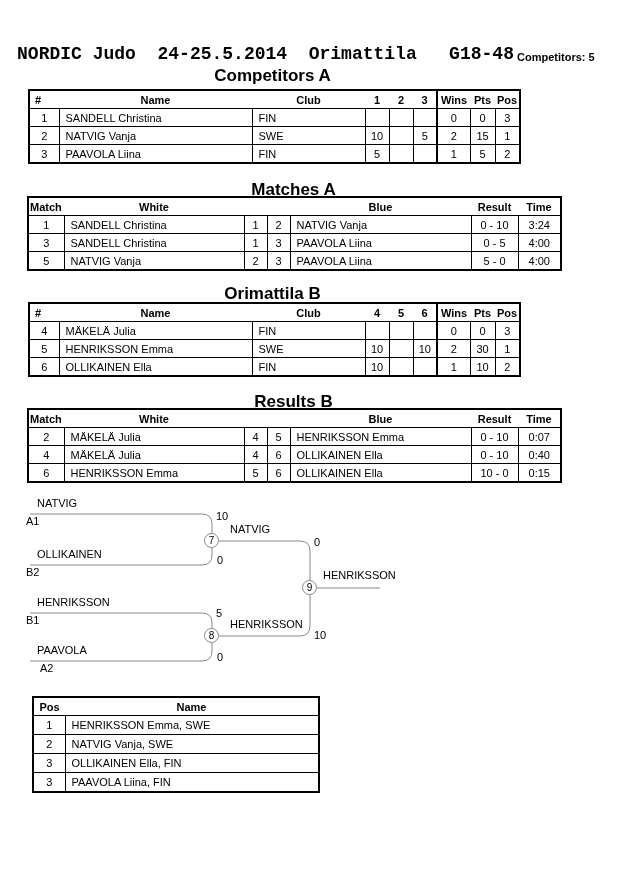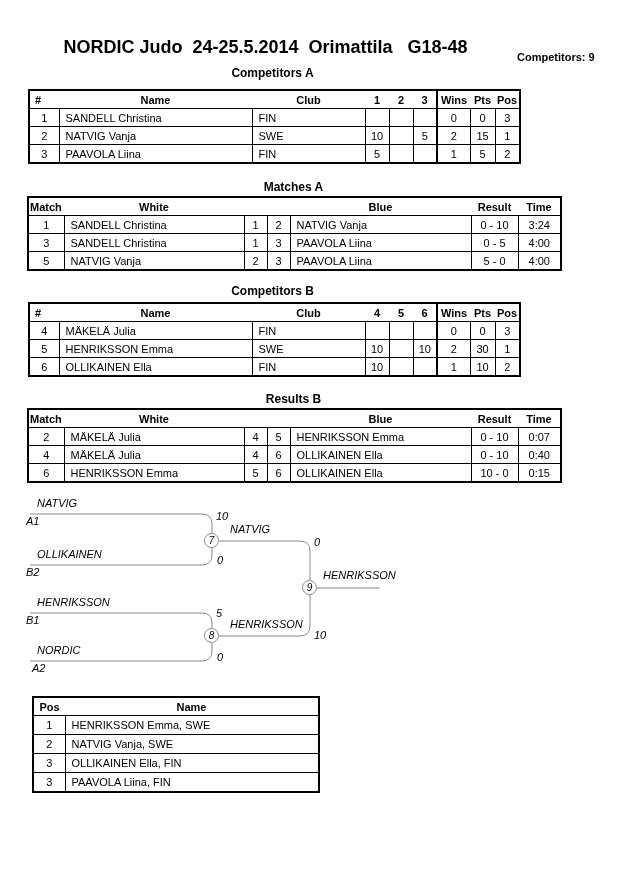--- a/index.html
+++ b/index.html
@@ -1,39 +1,39 @@
 <!DOCTYPE html>
 <html><head>
 <meta charset="utf-8">
 <style>
   html,body{margin:0;padding:0;background:#fff;}
   body{width:630px;height:891px;position:relative;font-family:"Liberation Sans",sans-serif;color:#000;}
   .abs{position:absolute;}
-  .page-title{left:0;top:37px;width:531px;text-align:center;font-size:18px;font-weight:bold;white-space:pre;}
+  .page-title{left:0;top:44px;width:531px;text-align:center;font-size:18px;font-weight:bold;white-space:pre;font-family:Liberation Mono, monospace;}
   .comp-count{left:517px;top:51px;font-size:11px;font-weight:bold;white-space:nowrap;}
-  .sec-h{position:absolute;font-size:12px;font-weight:bold;text-align:center;white-space:nowrap;}
+  .sec-h{position:absolute;font-size:17px;font-weight:bold;text-align:center;white-space:nowrap;}
   table.grid{position:absolute;border-collapse:collapse;table-layout:fixed;background:#fff;border:2px solid #000;}
   .grid th{font-size:11px;font-weight:bold;border:0;border-bottom:1px solid #000;height:17px;padding:0;white-space:nowrap;overflow:hidden;}
   .grid td{font-size:11px;border:1px solid #000;height:17px;padding:0;text-align:center;white-space:nowrap;overflow:hidden;}
   .grid tr.r19 td{height:18px;}
   .grid th.hl{text-align:left;padding-left:5px;}
   .grid td.l{text-align:left;padding-left:6px;}
   .tl{border-left:2px solid #000 !important;}
-  .bracket{position:absolute;left:0;top:495px;width:400px;height:200px;font-style:italic;}
+  .bracket{position:absolute;left:0;top:495px;width:400px;height:200px;}
   .bracket svg{position:absolute;left:0;top:0;}
   .blabel{position:absolute;font-size:11px;line-height:11px;white-space:nowrap;}
   .bseed{position:absolute;font-size:11px;line-height:11px;white-space:nowrap;}
   .bscore{position:absolute;font-size:11px;line-height:11px;white-space:nowrap;}
   .mcircle{position:absolute;width:15px;height:15px;box-sizing:border-box;border:1px solid #888;border-radius:50%;background:#fff;font-size:10px;line-height:13px;text-align:center;}
 </style>
 </head>
 <body>
 
 <div class="abs page-title">NORDIC Judo  24-25.5.2014  Orimattila   G18-48</div>
-<div class="abs comp-count">Competitors: 9</div>
+<div class="abs comp-count">Competitors: 5</div>
 
 <div class="sec-h" style="left:28px;top:66px;width:489px;">Competitors A</div>
 <table class="grid" style="left:28px;top:89px;">
   <colgroup>
       <col style="width:30px">
       <col style="width:193px">
       <col style="width:113px">
       <col style="width:24px">
       <col style="width:24px">
       <col style="width:24px">
@@ -136,21 +136,21 @@
       <td class="l">NATVIG Vanja</td>
       <td>2</td>
       <td>3</td>
       <td class="l">PAAVOLA Liina</td>
       <td>5 - 0</td>
       <td>4:00</td>
     </tr>
   </tbody>
 </table>
 
-<div class="sec-h" style="left:28px;top:284px;width:489px;">Competitors B</div>
+<div class="sec-h" style="left:28px;top:284px;width:489px;">Orimattila B</div>
 <table class="grid" style="left:28px;top:302px;">
   <colgroup>
       <col style="width:30px">
       <col style="width:193px">
       <col style="width:113px">
       <col style="width:24px">
       <col style="width:24px">
       <col style="width:24px">
       <col style="width:33px">
       <col style="width:25px">
@@ -277,22 +277,22 @@
   <div class="blabel" style="left:37px;top:54px;">OLLIKAINEN</div>
   <div class="bseed" style="left:26px;top:72px;">B2</div>
   <div class="bscore" style="left:217px;top:60px;">0</div>
   <div class="mcircle" style="left:204px;top:38px;">7</div>
   <div class="blabel" style="left:230px;top:29px;">NATVIG</div>
   <div class="bscore" style="left:314px;top:42px;">0</div>
 
   <div class="blabel" style="left:37px;top:102px;">HENRIKSSON</div>
   <div class="bseed" style="left:26px;top:120px;">B1</div>
   <div class="bscore" style="left:216px;top:113px;">5</div>
-  <div class="blabel" style="left:37px;top:150px;">NORDIC</div>
-  <div class="bseed" style="left:32px;top:168px;">A2</div>
+  <div class="blabel" style="left:37px;top:150px;">PAAVOLA</div>
+  <div class="bseed" style="left:40px;top:168px;">A2</div>
   <div class="bscore" style="left:217px;top:157px;">0</div>
   <div class="mcircle" style="left:204px;top:133px;">8</div>
   <div class="blabel" style="left:230px;top:124px;">HENRIKSSON</div>
   <div class="bscore" style="left:314px;top:135px;">10</div>
 
   <div class="mcircle" style="left:302px;top:85px;">9</div>
   <div class="blabel" style="left:323px;top:75px;">HENRIKSSON</div>
 </div>
 
 <div class="sec-h" style="left:32px;top:679px;width:286px;margin-top:47px;">Results</div>

